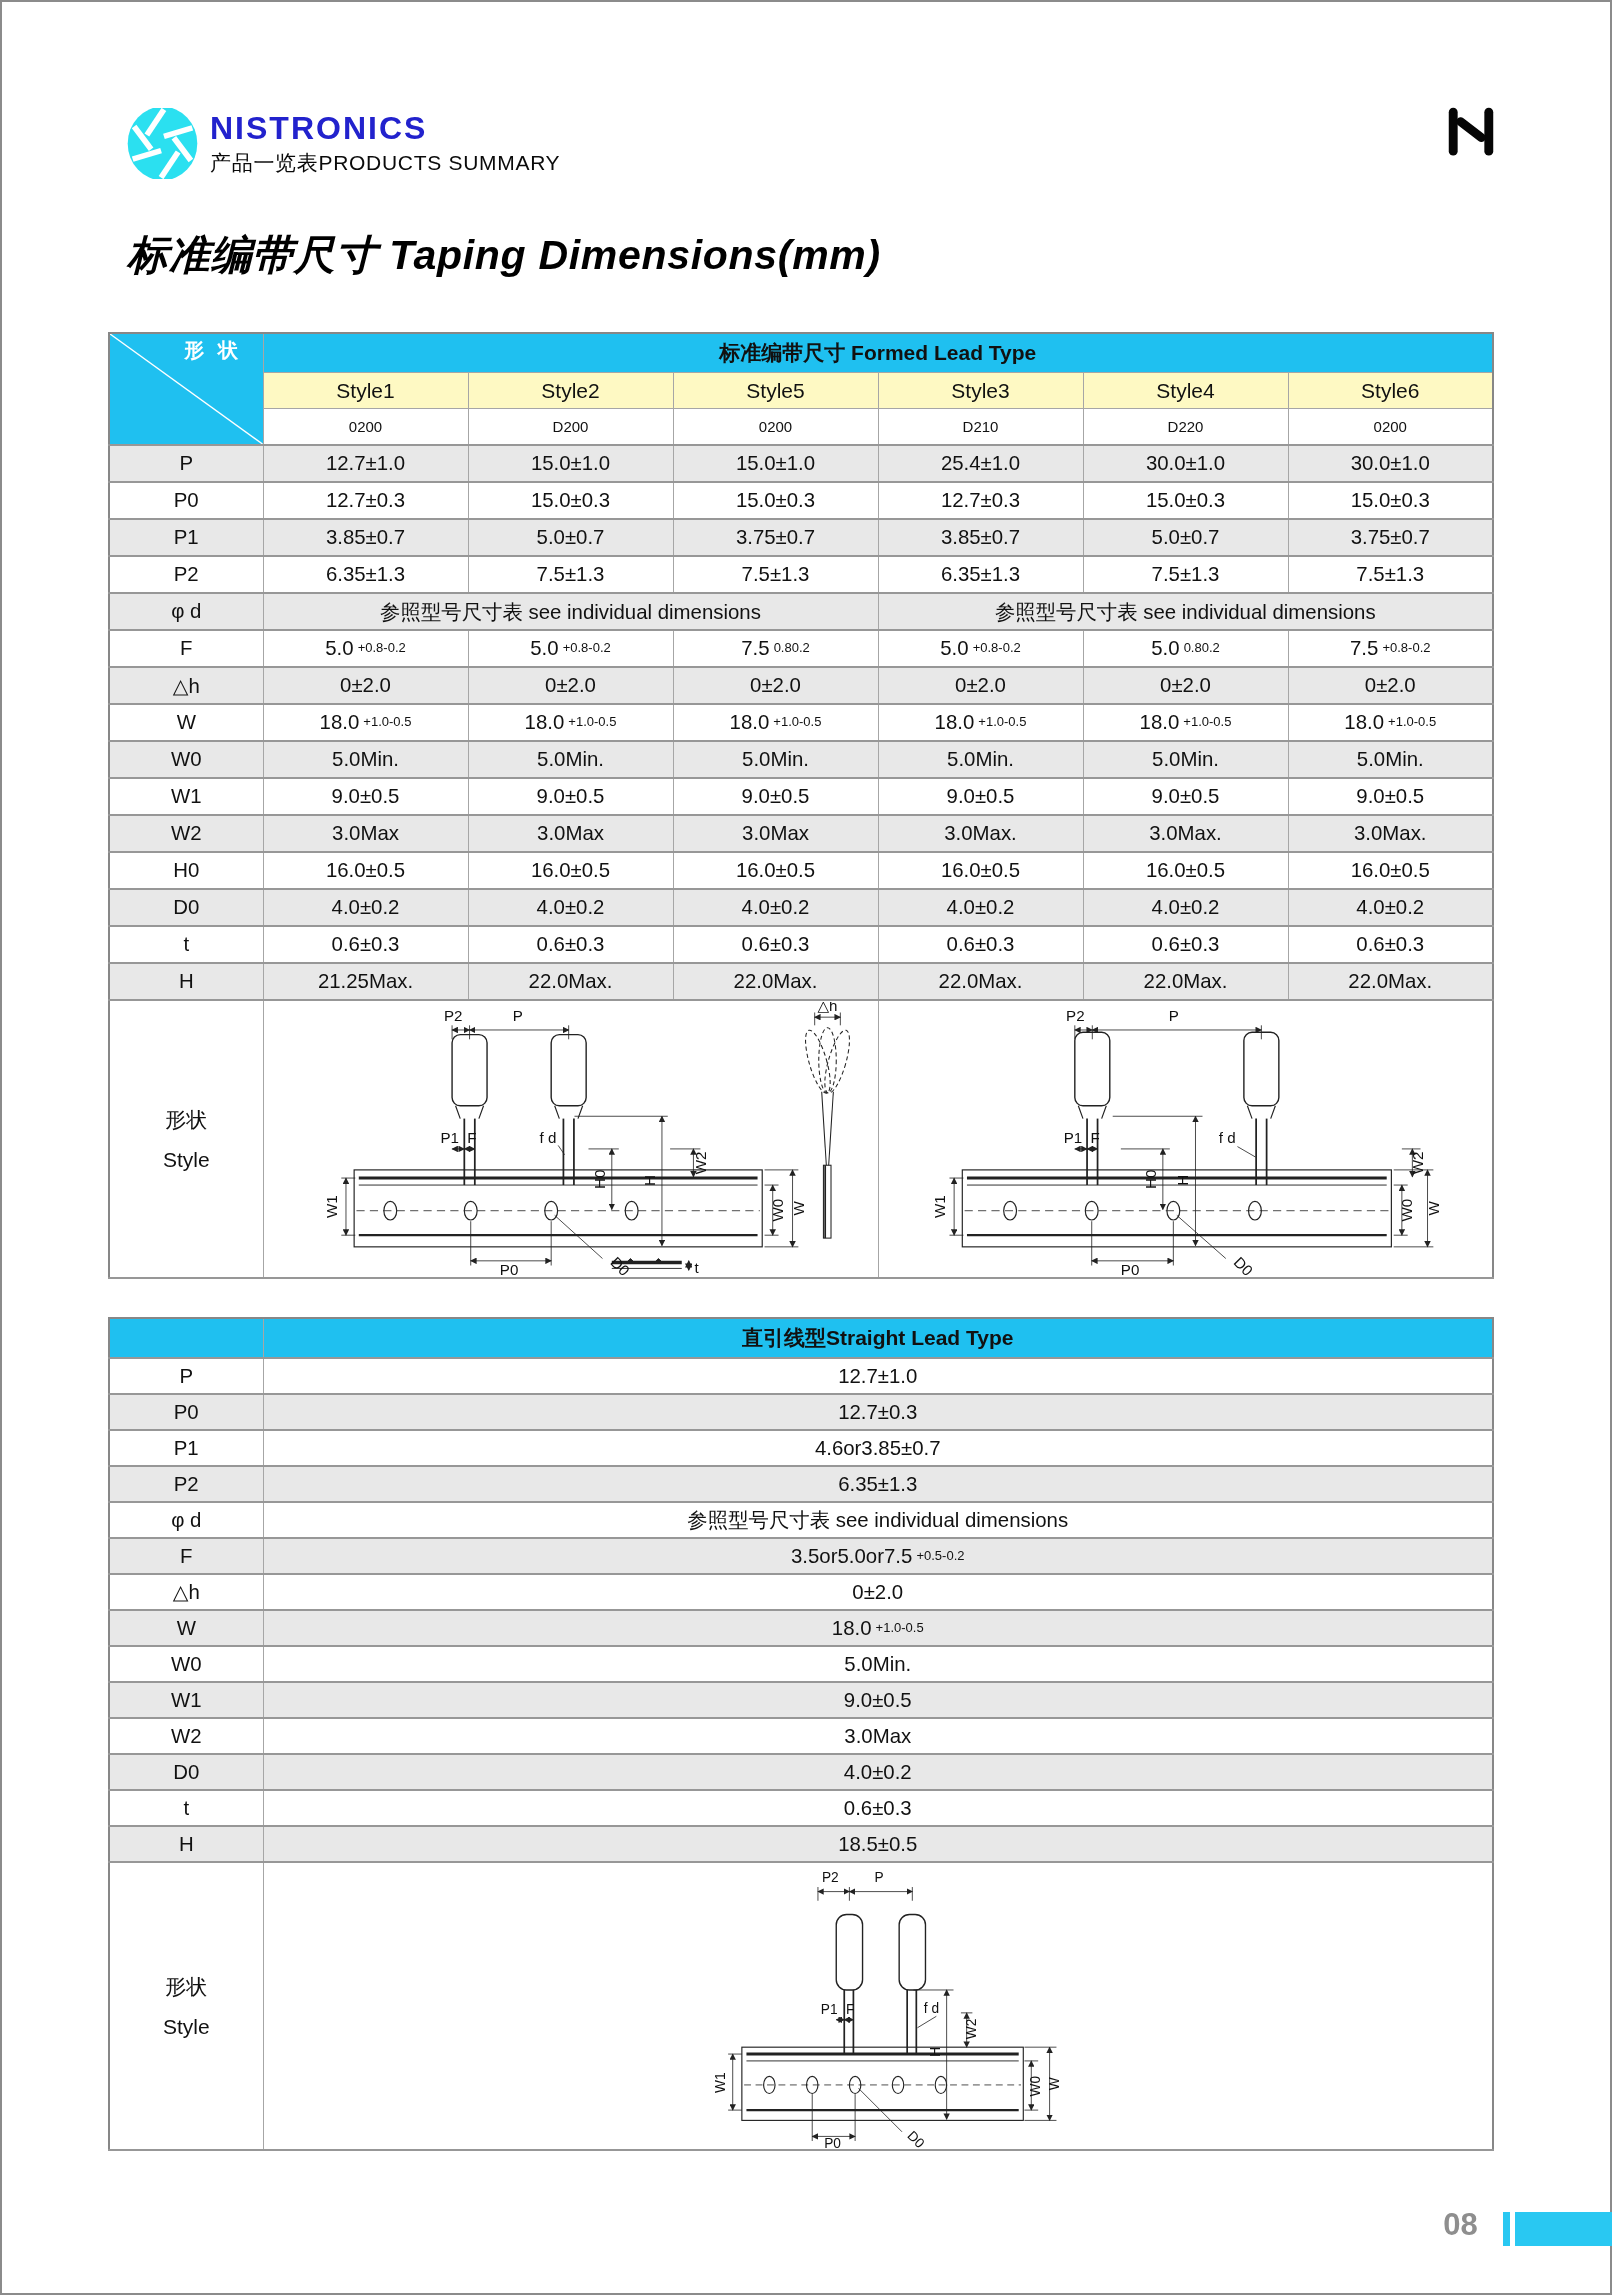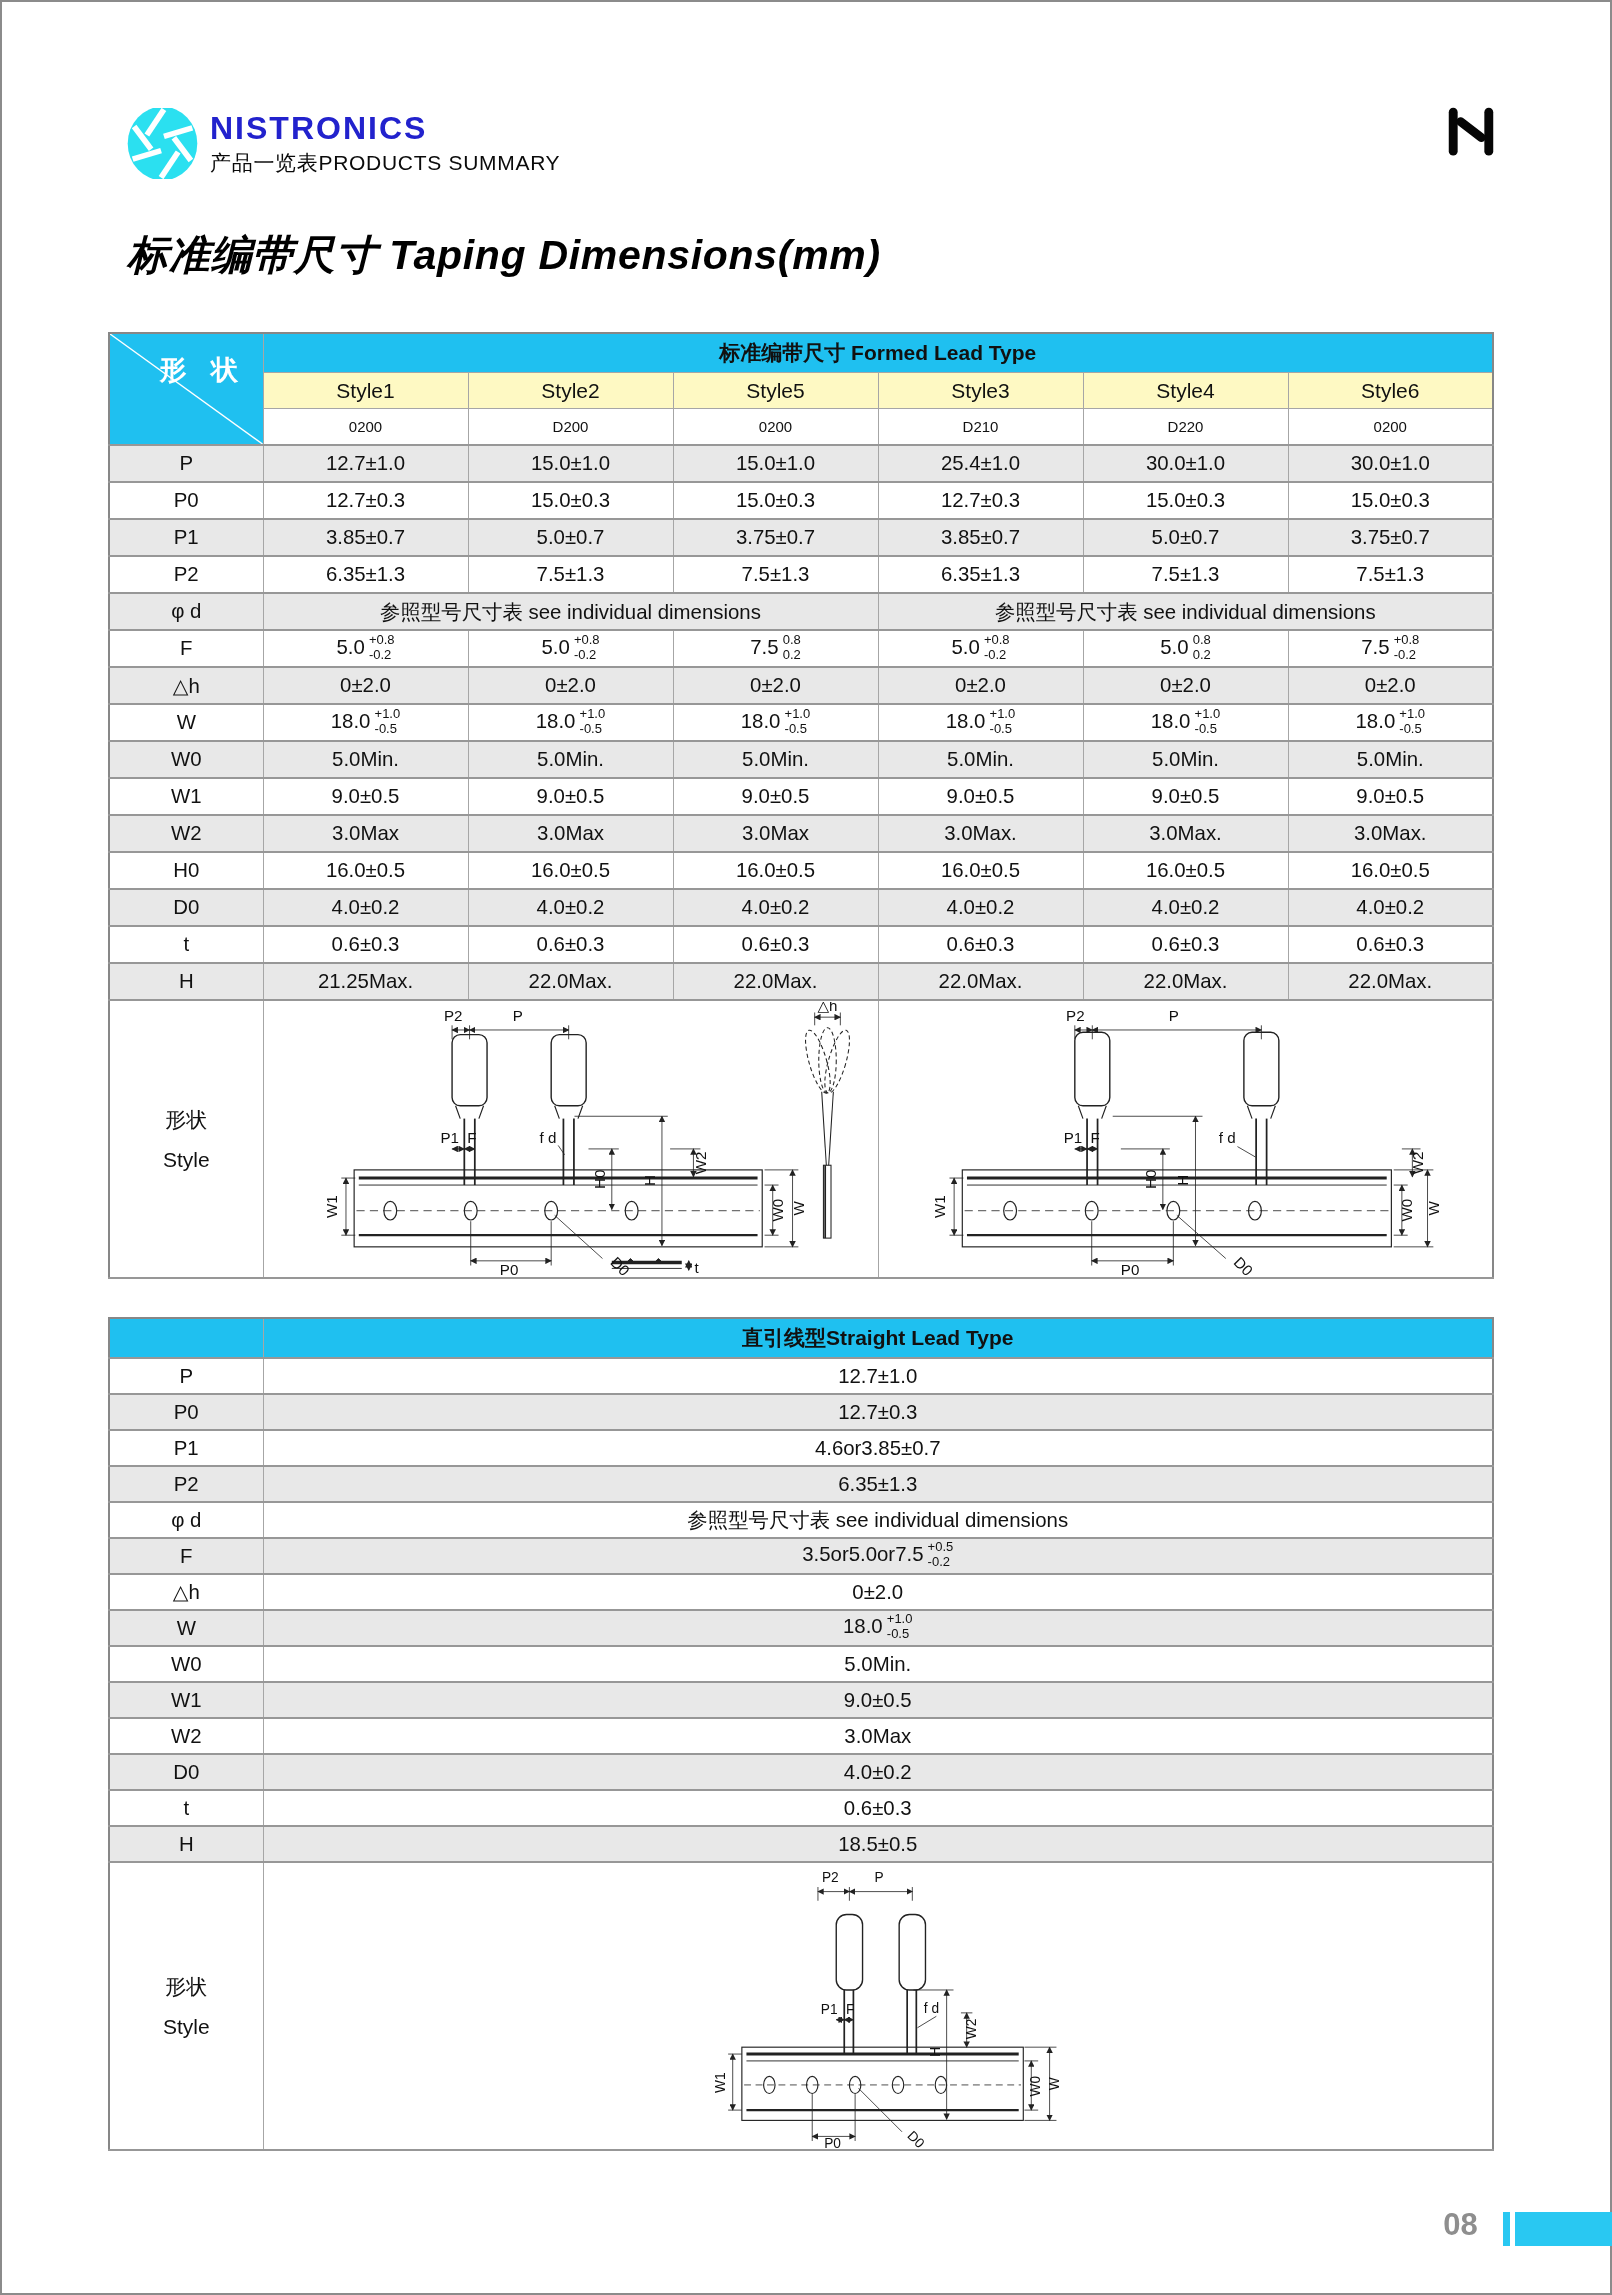--- a/index.html
+++ b/index.html
@@ -17,27 +17,27 @@
   table.dim{position:absolute;left:106px;border-collapse:collapse;table-layout:fixed;width:1384px;
             border:2px solid #878787;font-size:20.4px;}
   table.dim td{border:1.4px solid #a6a6a6;text-align:center;vertical-align:middle;padding:0;color:#111;}
   table.dim tbody td{border-top-width:2px;border-bottom-width:2px;border-top-color:#979797;border-bottom-color:#979797;}
   .t1{top:330px;}
   .t2{top:1315px;}
   tr.shade td{background:#e8e8e8;}
   .cyan-row td{background:#1fc0f0;color:#fff;font-weight:bold;height:38px;font-size:21px;}
   .corner{position:relative;background:#1fc0f0;padding:0;}
   .corner svg{position:absolute;inset:0;width:100%;height:100%;}
-  .corner-label{position:absolute;top:18px;right:20.4px;color:#fff;font-weight:bold;font-size:27px;letter-spacing:4.1px;font-family:Liberation Mono, monospace;}
+  .corner-label{position:absolute;top:3px;right:20.4px;color:#fff;font-weight:bold;font-size:20px;letter-spacing:4.1px;}
   .style-row td{height:35px;font-size:21px;background:#fef9c3;}
   .code-row td{height:35px;font-size:15px;background:#fff;}
   .t1 tbody.vals tr{height:37px;}
   .t2 tbody.vals tr{height:36px;}
   td.lbl{font-size:20.4px;}
-  .tol{display:inline-flex;flex-direction:column;font-size:13px;line-height:1.12;margin-left:4.1px;
+  .tol{display:inline-flex;flex-direction:row;font-size:13px;line-height:1.12;margin-left:4.1px;
        vertical-align:middle;text-align:left;transform:translateY(-1.4px);}
   .diag-row{height:278px;}
   .diag-row td{background:#fff;}
   .diag-lbl div{font-size:21px;margin:14px 0;}
   .tdiag svg{display:block;margin:0 auto;}
 
   
   .page-num{position:absolute;left:1431px;top:2205px;width:55px;text-align:center;font-size:31px;font-weight:bold;color:#8e8e8e;}
   .footer-tick{position:absolute;left:1501px;top:2210px;width:6.8px;height:34px;background:#29c8f2;}
   .footer-bar{position:absolute;left:1513px;top:2210px;width:97px;height:34px;background:#29c8f2;}

